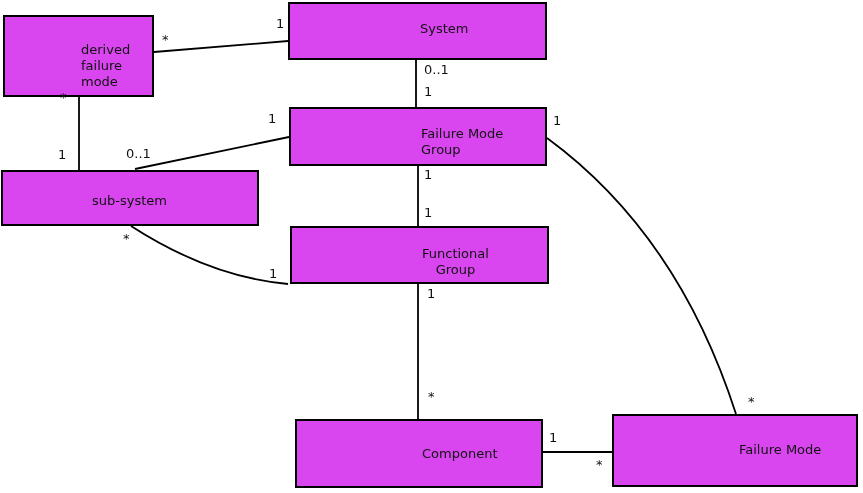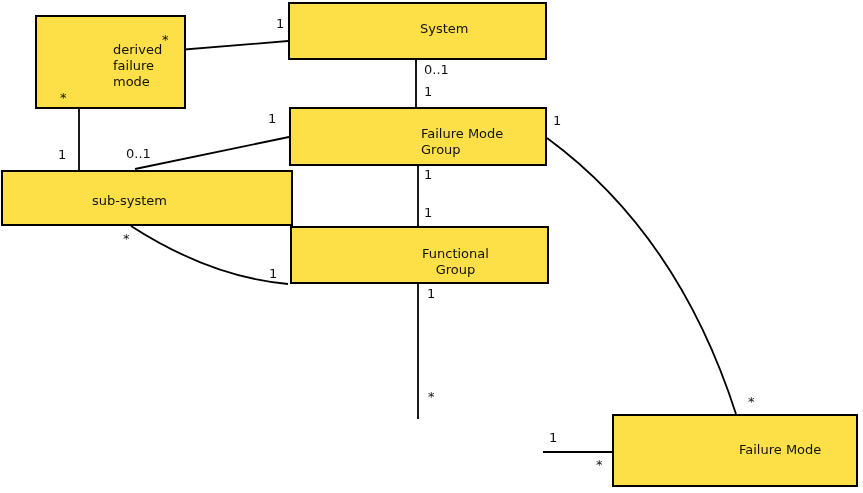--- a/index.html
+++ b/index.html
@@ -24,21 +24,21 @@
   }
   .wires path, .wires line {
     stroke: #000000;
     stroke-width: 1.8;
     fill: none;
   }
   .box {
     position: absolute;
     box-sizing: border-box;
     border: 2px solid #000000;
-    background: #fde047;
+    background: #d946ef;
   }
   .lbl {
     position: absolute;
     font-size: 13px;
     line-height: 16px;
     color: #111111;
     white-space: pre-line;
   }
   .card {
     position: absolute;
@@ -58,44 +58,47 @@
     <line x1="416" y1="60" x2="416" y2="107"></line>
     <line x1="135" y1="169" x2="289" y2="137"></line>
     <line x1="79" y1="88" x2="79" y2="170"></line>
     <line x1="418" y1="166" x2="418" y2="226"></line>
     <path d="M 131 226 Q 210 277 288 284"></path>
     <line x1="418" y1="284" x2="418" y2="419"></line>
     <line x1="543" y1="452" x2="612" y2="452"></line>
     <path d="M 547 138 Q 678 234 736 414"></path>
   </svg>
 
-  <div class="box" style="left:3px; top:15px; width:151px; height:94px;margin-left:32px;">
+  <div class="box" style="left:3px; top:15px; width:151px; height:82px;">
     <span class="lbl" style="left:76px; top:25px;">derived
 failure
 mode</span>
   </div>
 
   <div class="box" style="left:288px; top:2px; width:259px; height:58px;">
     <span class="lbl" style="left:130px; top:17px;">System</span>
   </div>
 
   <div class="box" style="left:289px; top:107px; width:258px; height:59px;">
     <span class="lbl" style="left:130px; top:17px;">Failure Mode
 Group</span>
   </div>
 
-  <div class="box" style="left:1px; top:170px; width:292px; height:56px;">
+  <div class="box" style="left:1px; top:170px; width:258px; height:56px;">
     <span class="lbl" style="left:89px; top:21px;">sub-system</span>
   </div>
 
   <div class="box" style="left:290px; top:226px; width:259px; height:58px;text-align:center;">
     <span class="lbl" style="left:130px; top:18px;">Functional
 Group</span>
   </div>
 
+  <div class="box" style="left:295px; top:419px; width:248px; height:69px;">
+    <span class="lbl" style="left:125px; top:25px;">Component</span>
+  </div>
 
   <div class="box" style="left:612px; top:414px; width:246px; height:73px;">
     <span class="lbl" style="left:125px; top:26px;">Failure Mode</span>
   </div>
 
   <span class="card" style="left:162px; top:32px;">*</span>
   <span class="card" style="left:276px; top:16px;">1</span>
 
   <span class="card" style="left:424px; top:62px;">0..1</span>
   <span class="card" style="left:424px; top:84px;">1</span>

